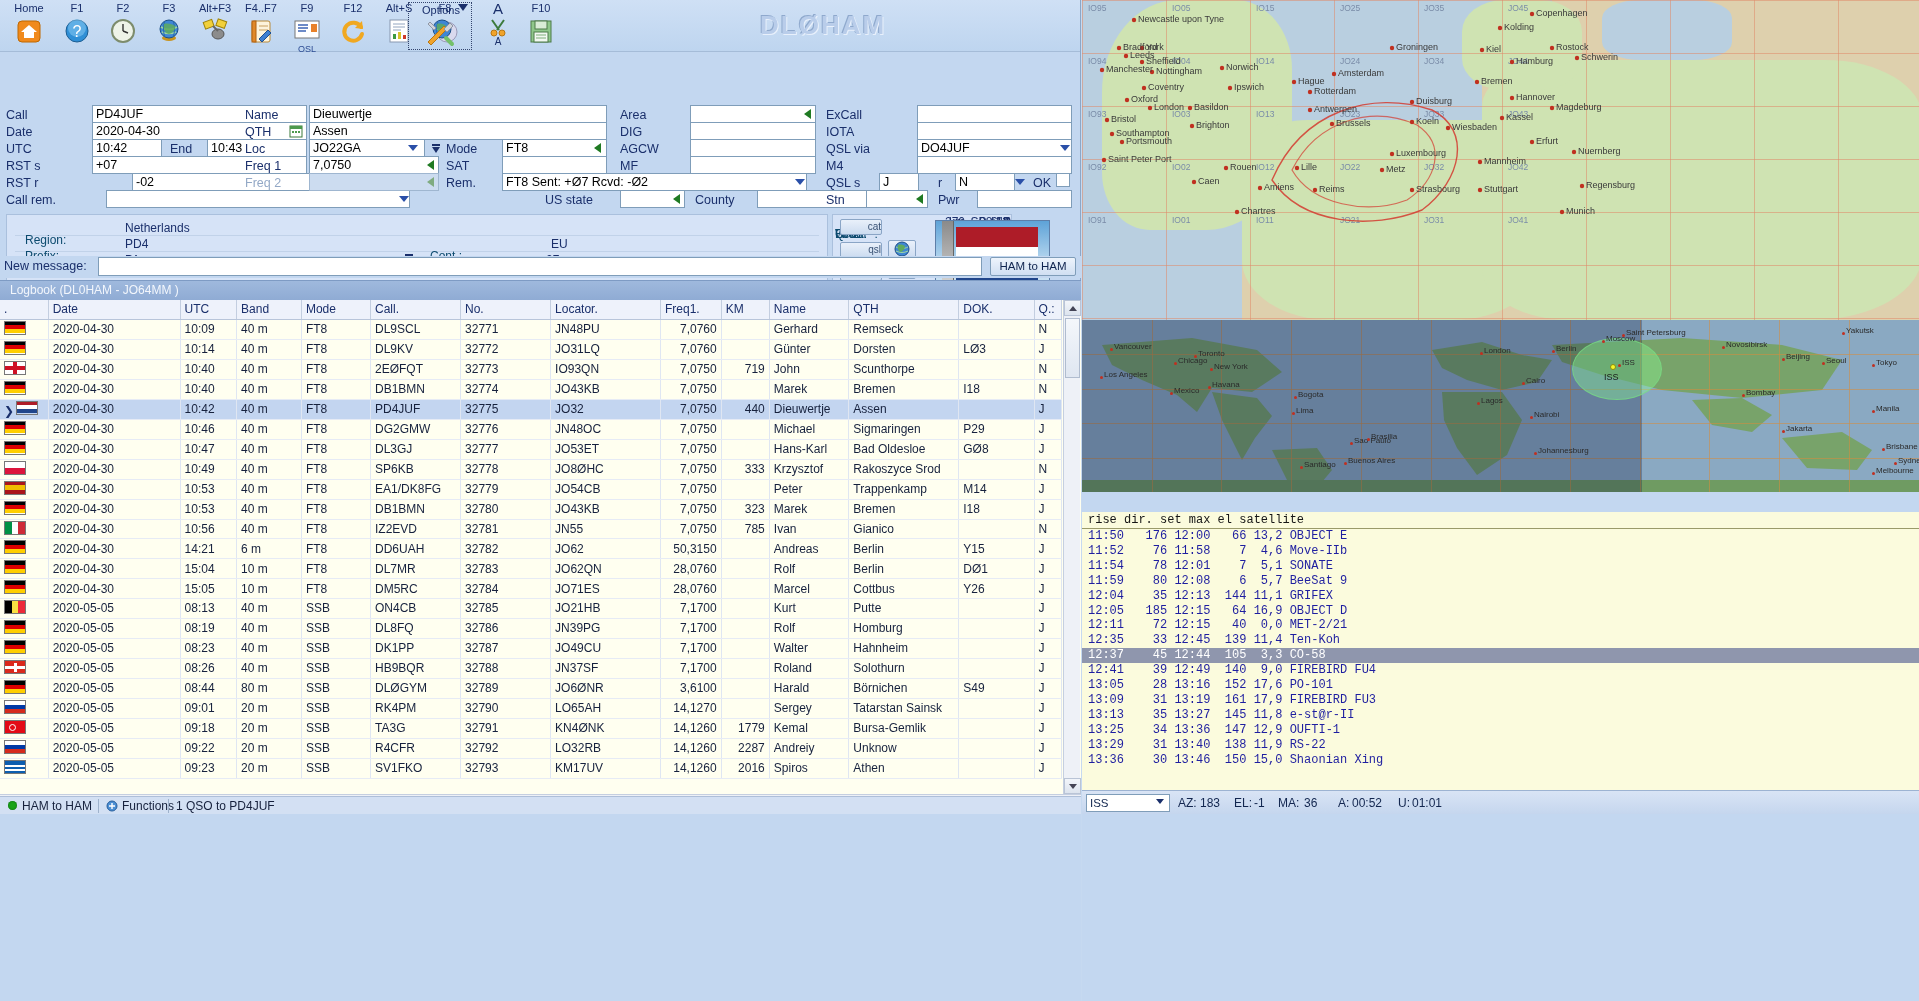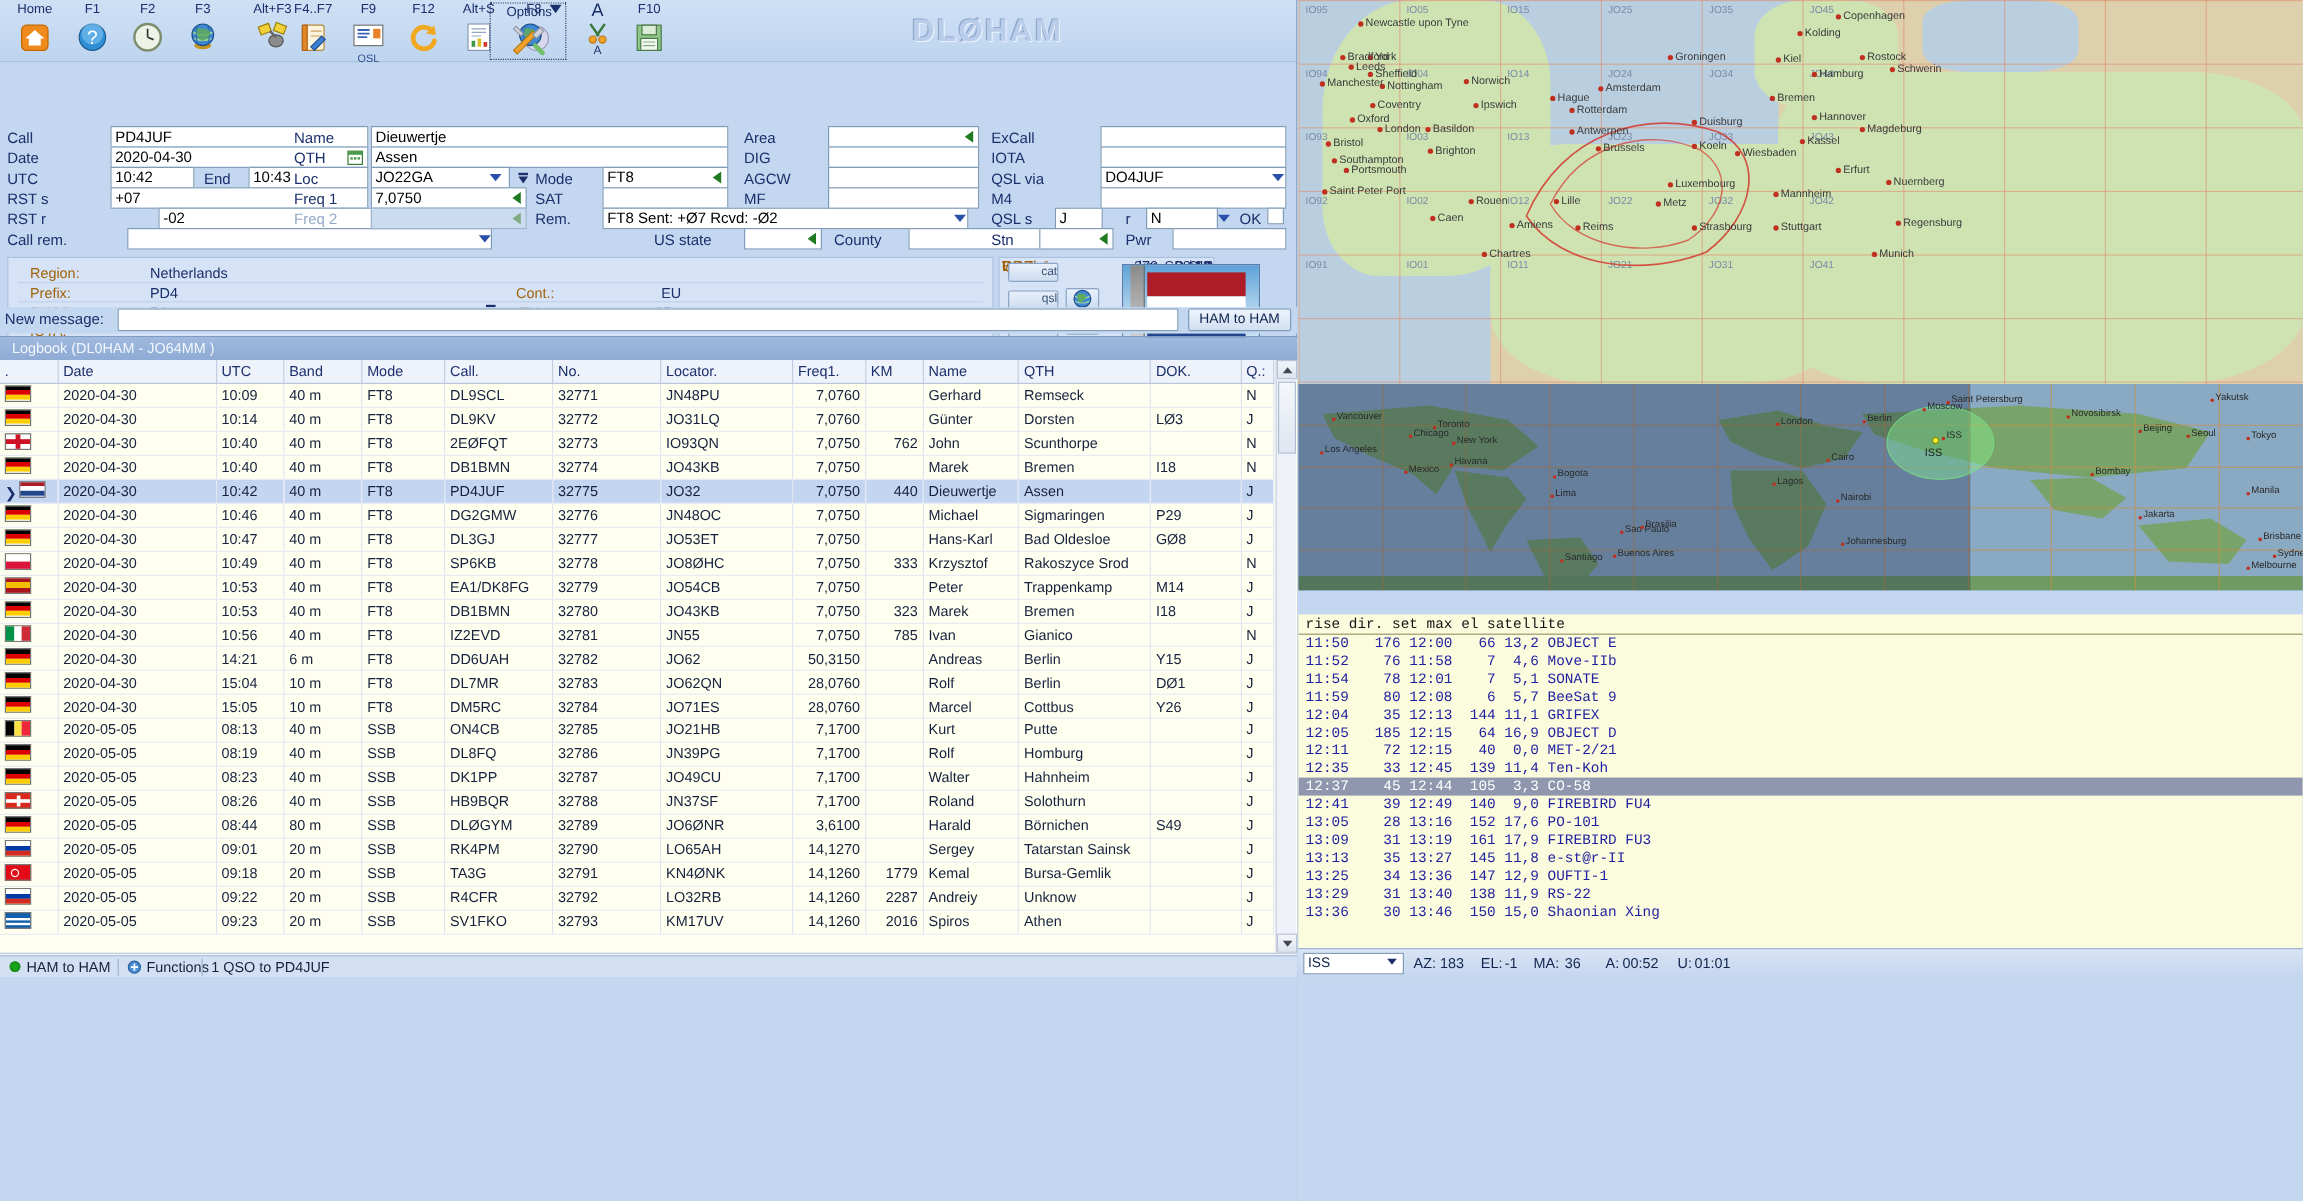--- a/index.html
+++ b/index.html
@@ -87,21 +87,21 @@
 
   
   .infopanel {
     position: absolute; left: 6px; top: 162px; width: 822px; height: 86px;
     background: #d6e3f7; border: 1px solid #aac0dd;
   }
   .infopanel .row {
     position: absolute; left: 8px; right: 8px; height: 15px;
     border-bottom: 1px solid #c1d2e9;
   }
-  .ip-lbl { position: absolute; color: #a16207; font-size: 12px; }
+  .ip-lbl { position: absolute; color: #0c4a6e; font-size: 12px; margin-top: 12px; }
   .ip-val { position: absolute; color: #1a2f6b; font-size: 12px; }
 
   .infopanel2 {
     position: absolute; left: 832px; top: 162px; width: 180px; height: 86px;
     background: #d6e3f7; border: 1px solid #aac0dd;
   }
 
   
   .sidebtn {
     position: absolute; width: 42px; height: 16px;
@@ -296,21 +296,21 @@
           <svg width="28" height="28" viewBox="0 0 28 28">
               <ellipse cx="14" cy="21" rx="7" ry="3" fill="#c8941f"></ellipse>
               <circle cx="14" cy="12" r="9" fill="#3f86d4" stroke="#1b4f86"></circle>
               <path d="M6 10c5 3 11 3 16 0M7 15c4 2 10 2 14 0" stroke="#9fd6a0" fill="none" stroke-width="1.6"></path>
               <path d="M10 4c-2 5-2 11 0 16M18 4c2 5 2 11 0 16" stroke="#2a6cb0" fill="none"></path>
               <path d="M9 7c3-1 9 0 11 2 1 3-2 7-6 8-3 0-6-4-5-10z" fill="#5eaa5e" opacity=".85"></path>
             </svg>
         </div>
       </div>
 
-      <div class="tb-item" style="left:204px;">
+      <div class="tb-item" style="left:192px;">
         <div class="tb-key">Alt+F3</div>
         <div class="tb-ico">
           <svg width="28" height="28" viewBox="0 0 28 28">
               <ellipse cx="17" cy="17" rx="6" ry="5" fill="#8c8c8c" stroke="#555"></ellipse>
               <rect x="3" y="4" width="9" height="7" fill="#f2d03a" stroke="#9e8309" transform="rotate(-20 7 7)"></rect>
               <rect x="16" y="3" width="9" height="7" fill="#f2d03a" stroke="#9e8309" transform="rotate(20 20 6)"></rect>
               <line x1="12" y1="9" x2="17" y2="14" stroke="#666" stroke-width="2"></line>
             </svg>
         </div>
       </div>
@@ -696,21 +696,21 @@
             <tr>
               <td><span class="flag" style="background: rgb(255, 255, 255);"><span style="position:absolute;left:0;top:4px;width:100%;height:4px;background:#ce1124"></span><span style="position:absolute;left:8px;top:0;width:4px;height:100%;background:#ce1124"></span></span></td>
               <td>2020-04-30</td>
               <td>10:40</td>
               <td>40 m</td>
               <td>FT8</td>
               <td>2EØFQT</td>
               <td>32773</td>
               <td>IO93QN</td>
               <td class="num">7,0750</td>
-              <td class="num">762</td>
+              <td class="num">719</td>
               <td>John</td>
               <td>Scunthorpe</td>
               <td></td>
               <td>N</td>
             </tr>
             <tr>
               <td><span class="flag"><span style="position: absolute; left: 0px; width: 100%; height: 33.4%; top: 0%; background: rgb(0, 0, 0);"></span><span style="position: absolute; left: 0px; width: 100%; height: 33.4%; top: 33.3%; background: rgb(221, 0, 0);"></span><span style="position: absolute; left: 0px; width: 100%; height: 33.4%; top: 66.6%; background: rgb(255, 206, 0);"></span></span></td>
               <td>2020-04-30</td>
               <td>10:40</td>
               <td>40 m</td>

